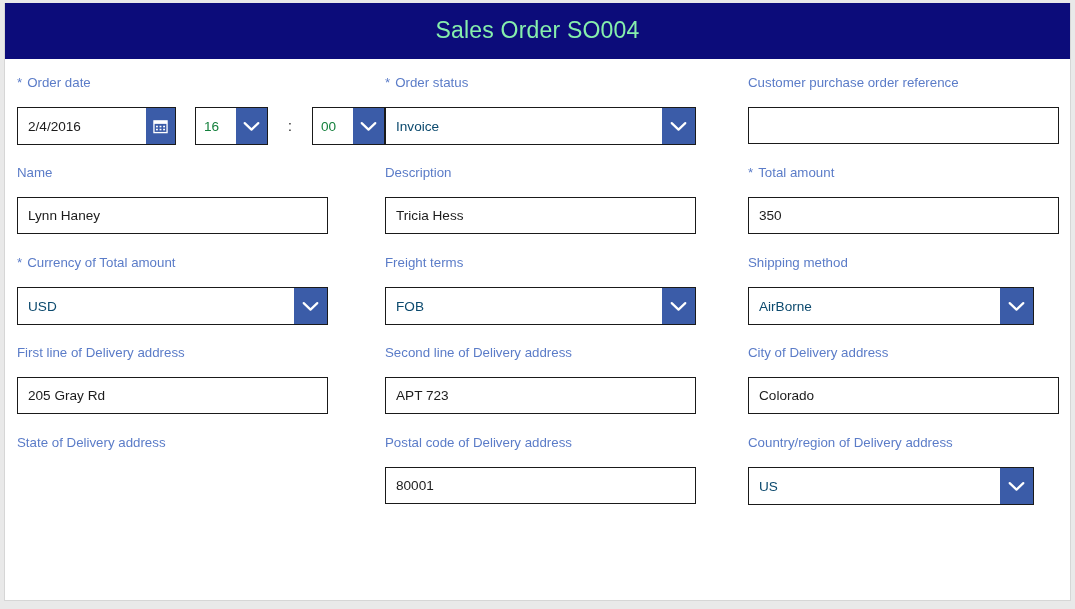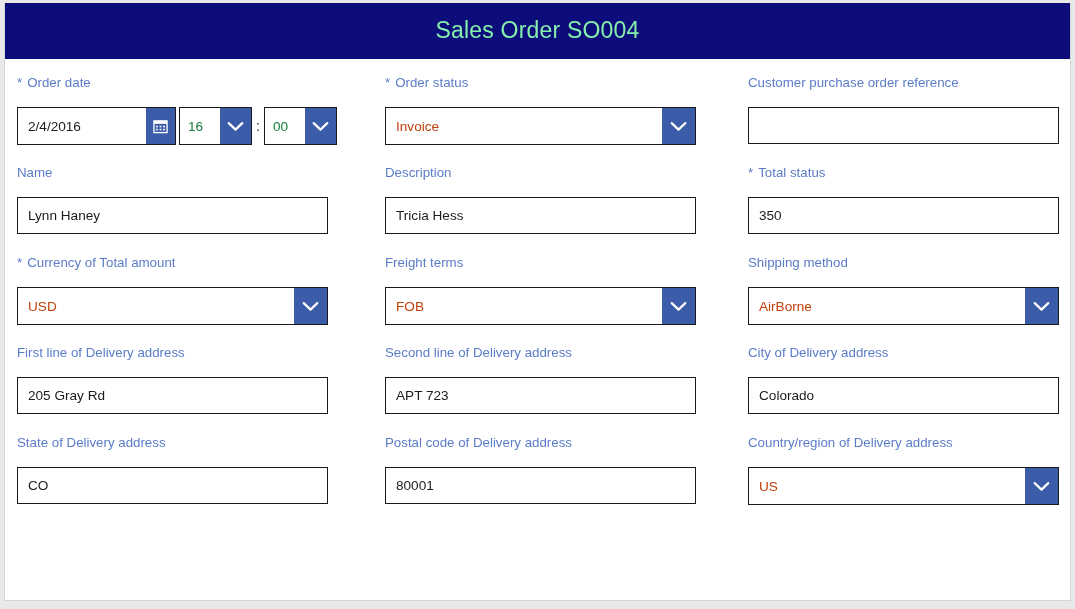--- a/index.html
+++ b/index.html
@@ -98,42 +98,42 @@
     display: flex;
     align-items: stretch;
     overflow: hidden;
   }
   .combo .val {
     flex: 1 1 auto;
     display: flex;
     align-items: center;
     padding: 0 10px;
     font-size: 13.6px;
-    color: #c2410c;
+    color: #0c4a6e;
     white-space: nowrap;
     overflow: hidden;
   }
   .combo .arrow {
     flex: 0 0 33px;
     background: #3b5ca8;
     display: flex;
     align-items: center;
     justify-content: center;
   }
   .chev {
     display: block;
     width: 17px;
     height: 11px;
   }
   .combo.w-status { width: 311px; }
   .combo.w-cur    { width: 311px; }
-  .combo.w-c3     { width: 311px; }
+  .combo.w-c3     { width: 286px; }
 
   
-  .daterow { display: flex; align-items: flex-start; gap: 3px; }
+  .daterow { display: flex; align-items: flex-start; gap: 19px; }
   .datebox {
     width: 159px;
     height: 38px;
     border: 1.6px solid #1a1a1a;
     background: #fff;
     display: flex;
     align-items: stretch;
     overflow: hidden;
   }
   .datebox .val {
@@ -276,21 +276,21 @@
       </div>
 
       <div class="col c2">
         <div class="label">Description</div>
         <div class="field-wrap">
           <div class="txt w-full">Tricia Hess</div>
         </div>
       </div>
 
       <div class="col c3">
-        <div class="label"><span class="req">*</span><span>Total status</span></div>
+        <div class="label"><span class="req">*</span><span>Total amount</span></div>
         <div class="field-wrap">
           <div class="txt w-c3">350</div>
         </div>
       </div>
 
     </div>
 
     <div class="row">
 
       <div class="col c1">
@@ -359,23 +359,20 @@
           <div class="txt w-c3">Colorado</div>
         </div>
       </div>
 
     </div>
 
     <div class="row">
 
       <div class="col c1">
         <div class="label">State of Delivery address</div>
-        <div class="field-wrap">
-          <div class="txt w-full">CO</div>
-        </div>
       </div>
 
       <div class="col c2">
         <div class="label">Postal code of Delivery address</div>
         <div class="field-wrap">
           <div class="txt w-full">80001</div>
         </div>
       </div>
 
       <div class="col c3">

